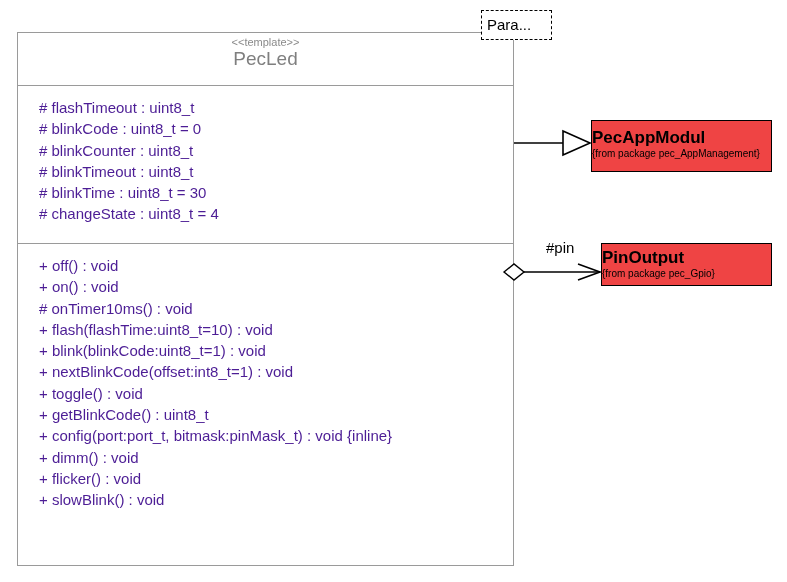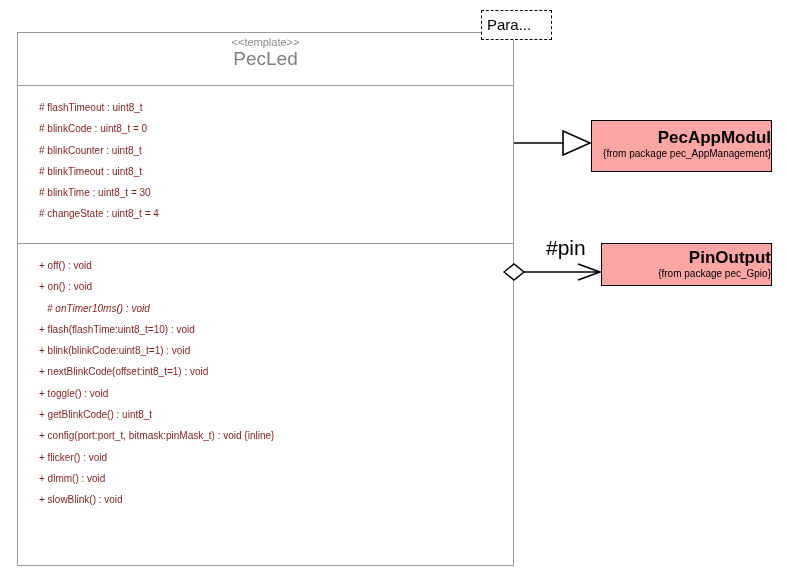--- a/index.html
+++ b/index.html
@@ -71,28 +71,26 @@
   #attr-compartment {
     top: 53px;
     height: 158px;
     border-bottom: 1px solid #9a9a9a;
   }
   #ops-compartment {
     top: 211px;
     height: 321px;
   }
   .member {
-    font-size: 10px;
+    font-size: 15px;
     line-height: 21.3px;
     white-space: nowrap;
-    color: #7f1d1d;
+    color: #4c1d95;
   }
   .member.abstract {
-    font-style: italic;
-    margin-left: 8px;
   }
 
   
   #template-param {
     position: absolute;
     left: 481px;
     top: 10px;
     width: 71px;
     height: 30px;
     box-sizing: border-box;
@@ -103,22 +101,22 @@
     padding-left: 5px;
     color: #000000;
     z-index: 6;
   }
 
   
   .ref-box {
     position: absolute;
     box-sizing: border-box;
     border: 1.6px solid #000000;
-    background: #fca5a5;
-    text-align: right;
+    background: #ef4444;
+    text-align: left;
     z-index: 4;
   }
   #pecappmodul-box {
     left: 591px;
     top: 120px;
     width: 181px;
     height: 52px;
   }
   #pinoutput-box {
     left: 601px;
@@ -137,21 +135,21 @@
   #pinoutput-box .ref-title { padding-top: 4px; }
   .ref-package {
     display: block;
     font-size: 10px;
     line-height: 12px;
     white-space: nowrap;
     color: #000000;
   }
   .role-label {
     position: absolute;
-    font-size: 21px;
+    font-size: 15px;
     line-height: 18px;
     color: #000000;
     z-index: 5;
   }
   #pin-role {
     left: 546px;
     top: 239px;
   }
   svg.overlay {
     position: absolute;
@@ -203,22 +201,22 @@
     <div class="compartment" id="ops-compartment">
       <div class="member">+ off() : void</div>
       <div class="member">+ on() : void</div>
       <div class="member abstract"># onTimer10ms() : void</div>
       <div class="member">+ flash(flashTime:uint8_t=10) : void</div>
       <div class="member">+ blink(blinkCode:uint8_t=1) : void</div>
       <div class="member">+ nextBlinkCode(offset:int8_t=1) : void</div>
       <div class="member">+ toggle() : void</div>
       <div class="member">+ getBlinkCode() : uint8_t</div>
       <div class="member">+ config(port:port_t, bitmask:pinMask_t) : void {inline}</div>
+      <div class="member">+ dimm() : void</div>
       <div class="member">+ flicker() : void</div>
-      <div class="member">+ dimm() : void</div>
       <div class="member">+ slowBlink() : void</div>
     </div>
   </div>
 
   <div id="template-param">Para...</div>
 
   <div class="ref-box" id="pecappmodul-box">
     <span class="ref-title">PecAppModul</span>
     <span class="ref-package">{from package pec_AppManagement}</span>
   </div>

